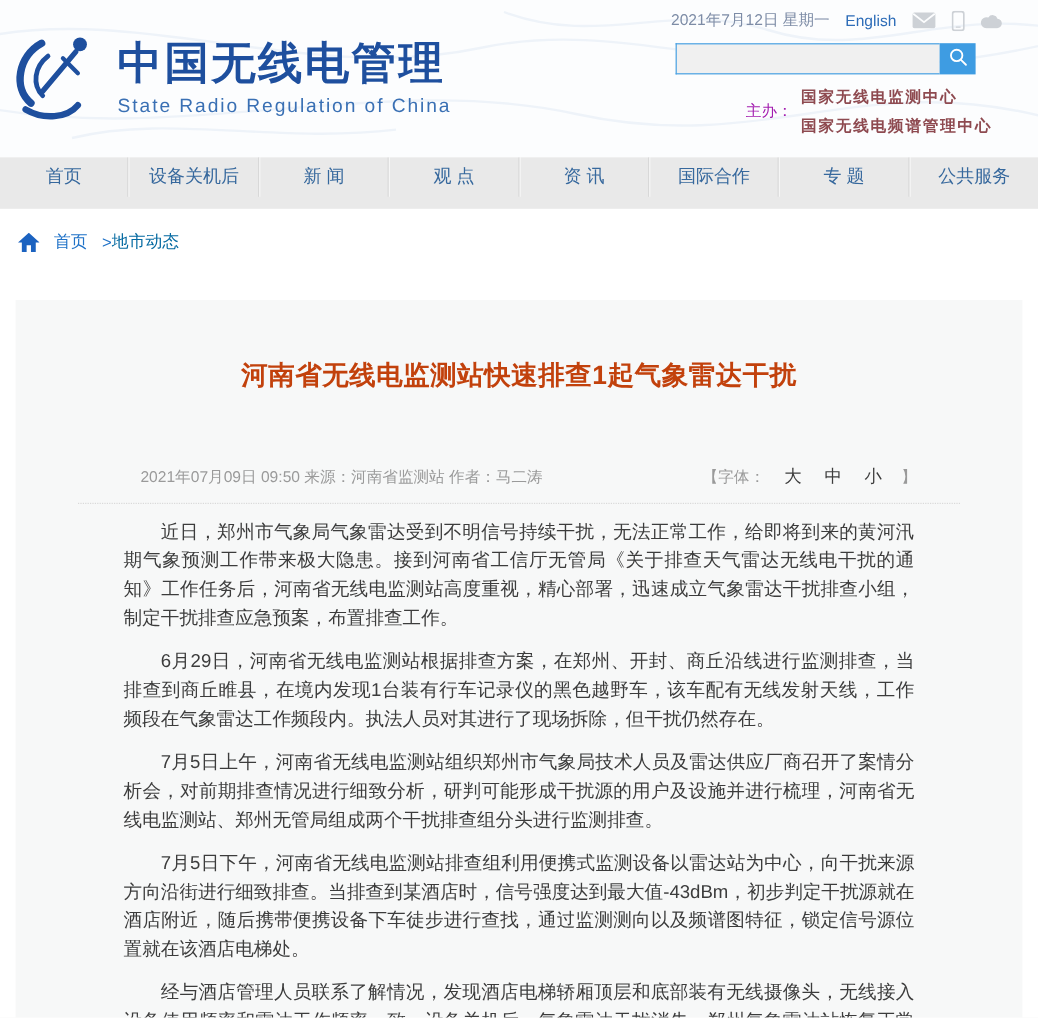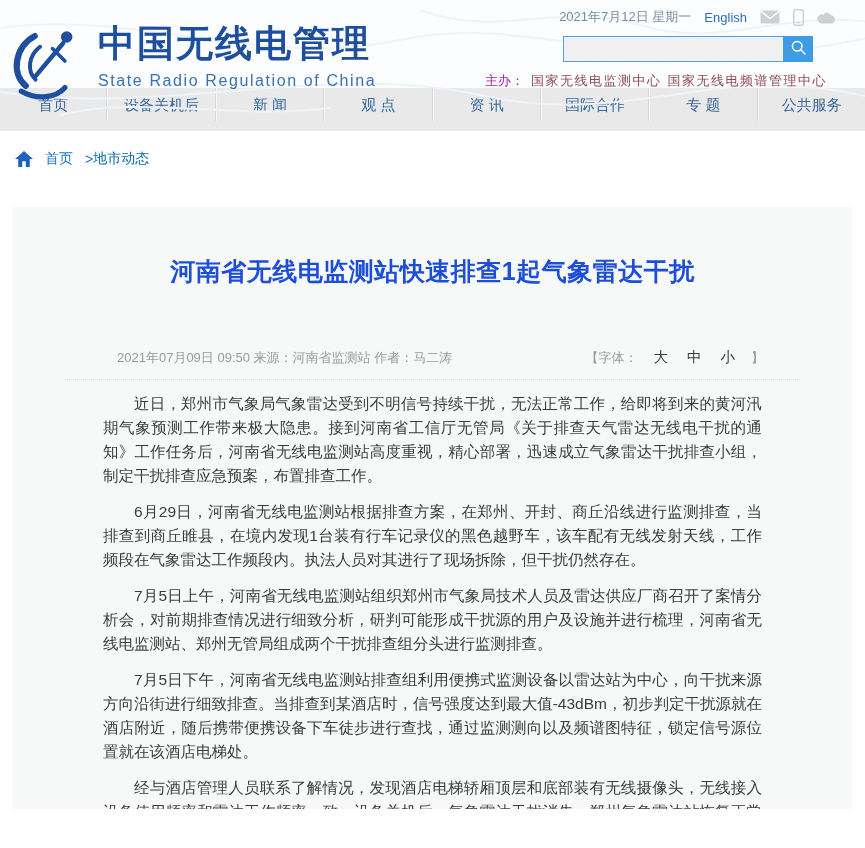--- a/index.html
+++ b/index.html
@@ -3,48 +3,48 @@
 <meta charset="utf-8">
 <style>
   * { box-sizing: border-box; }
   html,body { margin:0; padding:0; }
   body {
     width:865px; height:848px; overflow:hidden;
     background:#ffffff;
     font-family:"Liberation Sans","DejaVu Sans",sans-serif;
   }
   
-  .header { position:relative; height:88px; background:#fcfdfe; }
+  .header { position:relative; height:131px; background:#fcfdfe; }
   .map-deco { position:absolute; left:0; top:0; width:865px; height:125px; pointer-events:none; }
   .topbar {
     position:absolute; top:8px; right:30px;
     display:flex; align-items:center; gap:13px;
     font-size:13px; color:#7d8ca6;
   }
   .english { color:#2e6db8; text-decoration:none; cursor:pointer; }
   .tb-icon { display:flex; align-items:center; cursor:pointer; }
 
-  .logo-area { position:absolute; left:8px; top:20px; display:flex; align-items:flex-start; gap:10px; cursor:pointer; }
+  .logo-area { position:absolute; left:8px; top:20px; display:flex; align-items:center; gap:10px; cursor:pointer; }
   .logo-text { padding-top:4px; }
   .site-title { font-size:37px; font-weight:bold; color:#1e4f9e; letter-spacing:2px; line-height:1.1; }
   .site-subtitle { font-size:16px; color:#3a70b4; letter-spacing:1.6px; margin-top:7px; }
 
   .searchbar { position:absolute; top:36px; right:52px; display:flex; }
   .search-input {
     width:220px; height:26px; border:1px solid #4aa2e4; border-right:none;
     background:#f0f0f0; outline:none; padding:0 8px; font-size:13px; color:#555;
   }
   .search-btn {
     width:30px; height:26px; background:#3e9ce2; border:none; cursor:pointer;
     display:flex; align-items:center; justify-content:center; padding:0;
   }
 
   .sponsor { position:absolute; top:72px; right:38px; display:flex; align-items:center; gap:7px; font-size:13px; }
   .sponsor-label { color:#a21caf; }
-  .sponsor-lines { display:flex; flex-direction:row; gap:6px; }
+  .sponsor-lines { display:flex; flex-direction:column; gap:6px;font-weight:bold; }
   .sponsor-lines a { color:#8e4a50; text-decoration:none; letter-spacing:1.5px; cursor:pointer; }
 
   
   .nav { background:#e9e9e9; padding-bottom:10px; }
   .nav-row { display:flex; height:33px; }
   .nav-item {
     flex:1; text-align:center; line-height:33px; font-size:15px;
     color:#36689d; cursor:pointer;
     border-right:1px solid #d8d8d8; border-left:1px solid #f6f6f6;
   }
@@ -60,21 +60,21 @@
   .crumb-cur  { color:#0369a1; text-decoration:none; cursor:pointer; }
   .crumb-pair { display:flex; align-items:center; }
 
   
   .article-card {
     margin:24px 13px 0; height:602px; overflow:hidden;
     background:#f7f8f8; padding:48px 52px 30px;
   }
   .article-title {
     margin:0; text-align:center;
-    font-size:25px; font-weight:bold; color:#1d4ed8; letter-spacing:0.5px;
+    font-size:22px; font-weight:bold; color:#c2410c; letter-spacing:0.5px;
   }
   .meta-row {
     display:flex; justify-content:space-between; align-items:center;
     margin-top:60px; padding:0 36px 0 52px;
     font-size:13px; color:#9a9a9a;
   }
   .font-ctrl { display:flex; align-items:flex-end; gap:13px; }
   .font-size-link { color:#3c3c3c; font-size:14.5px; cursor:pointer; padding:0 3px; }
   .dotted { border-top:1px dotted #d9d9d9; margin-top:12px; }
   .article-body {

